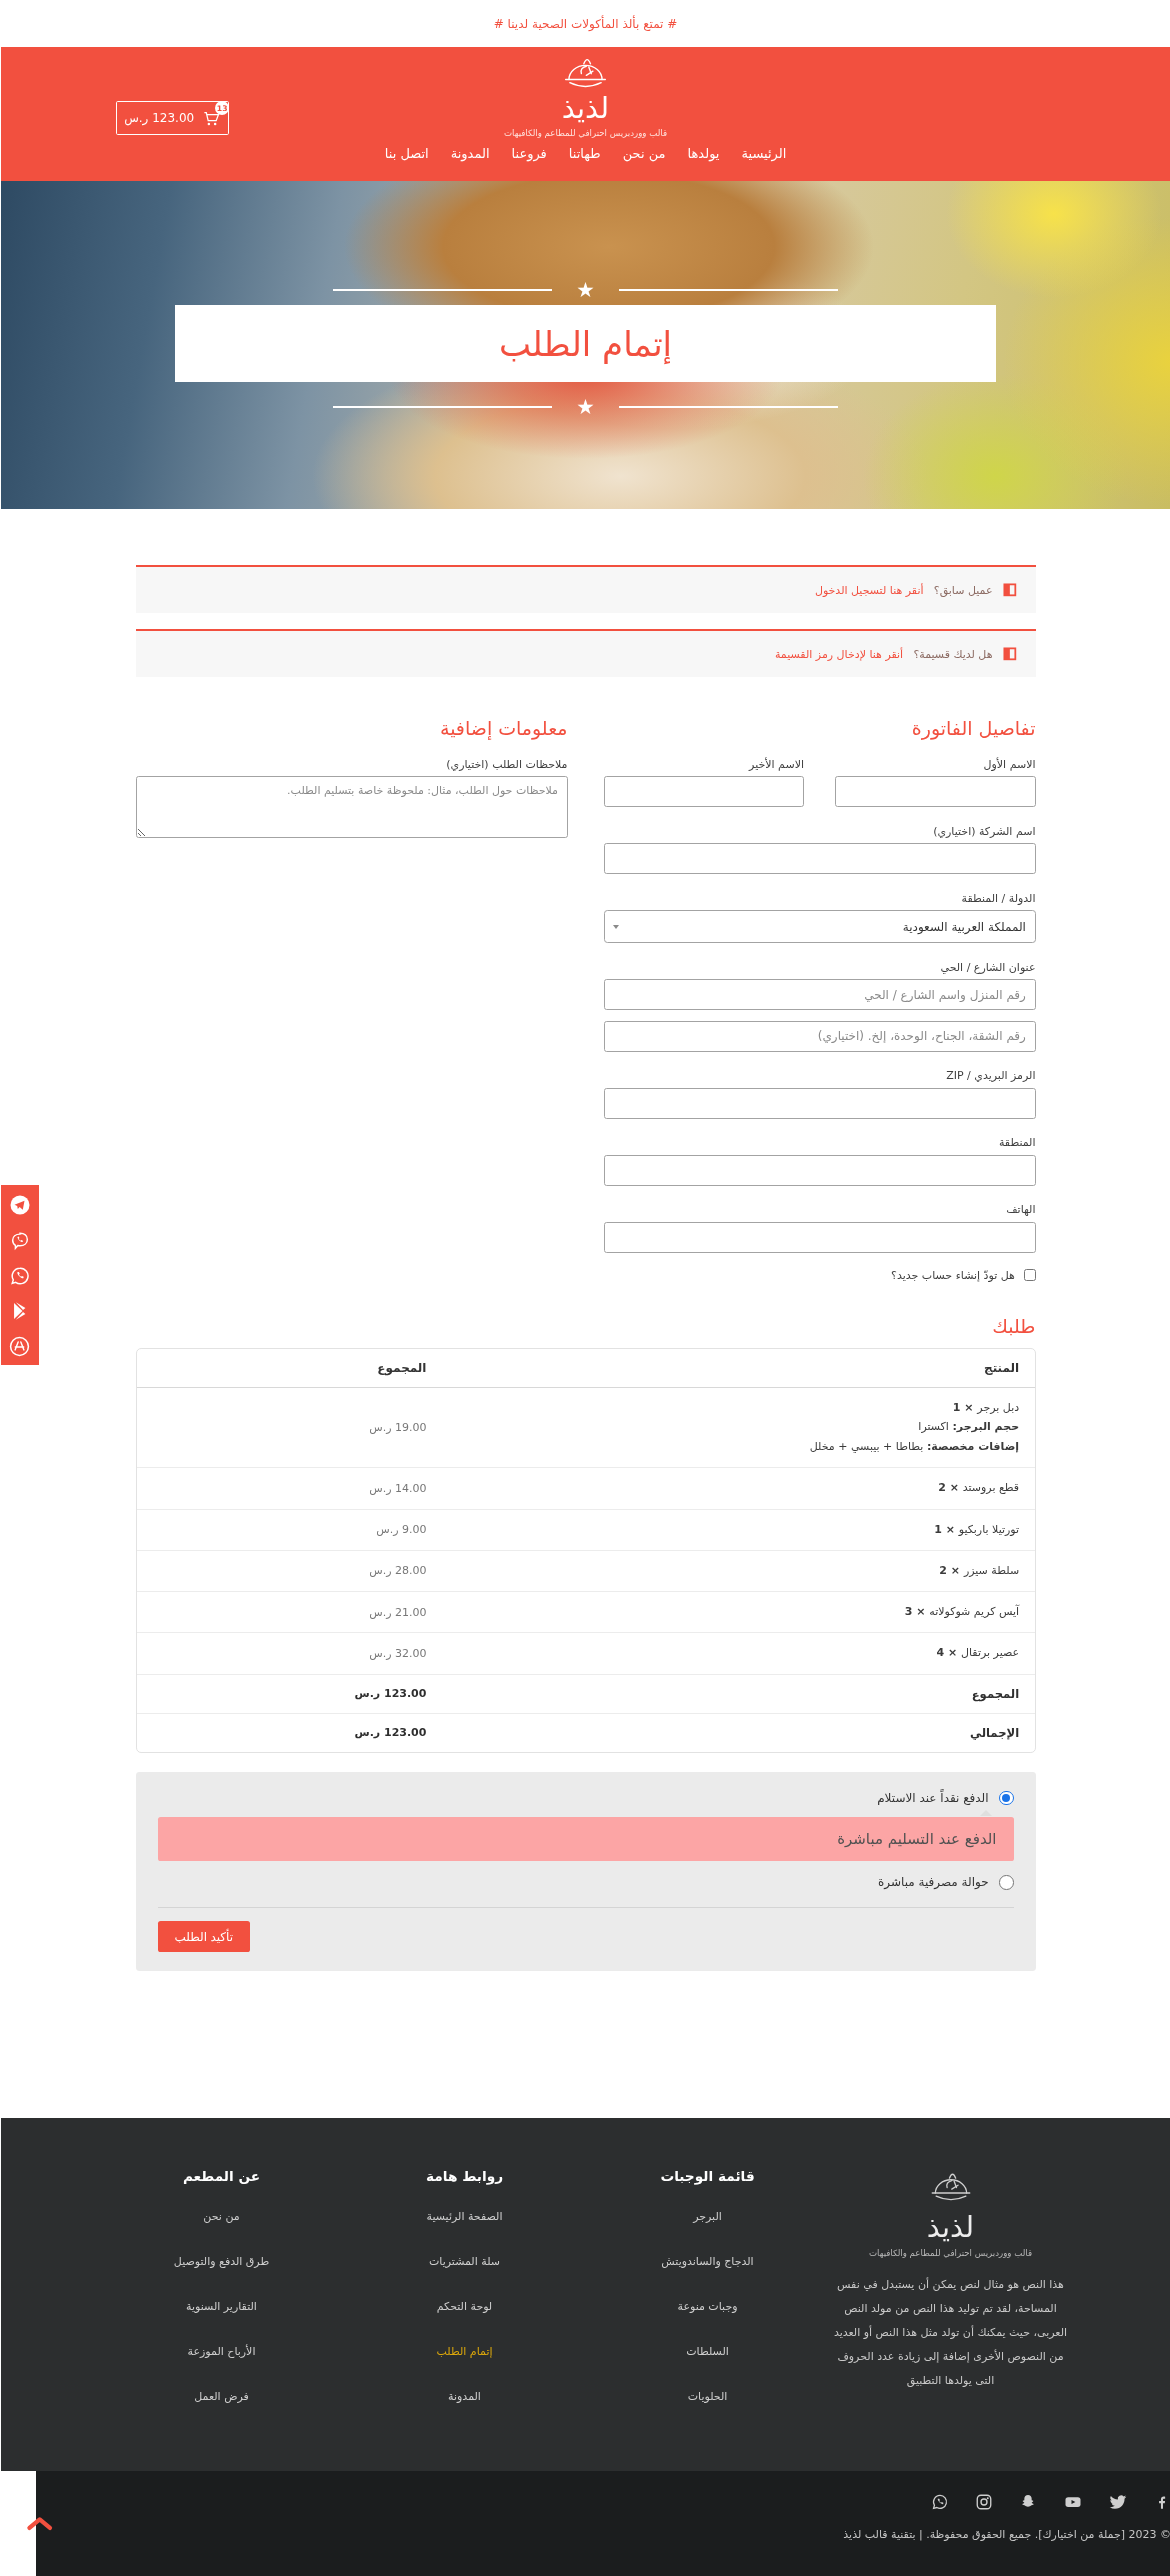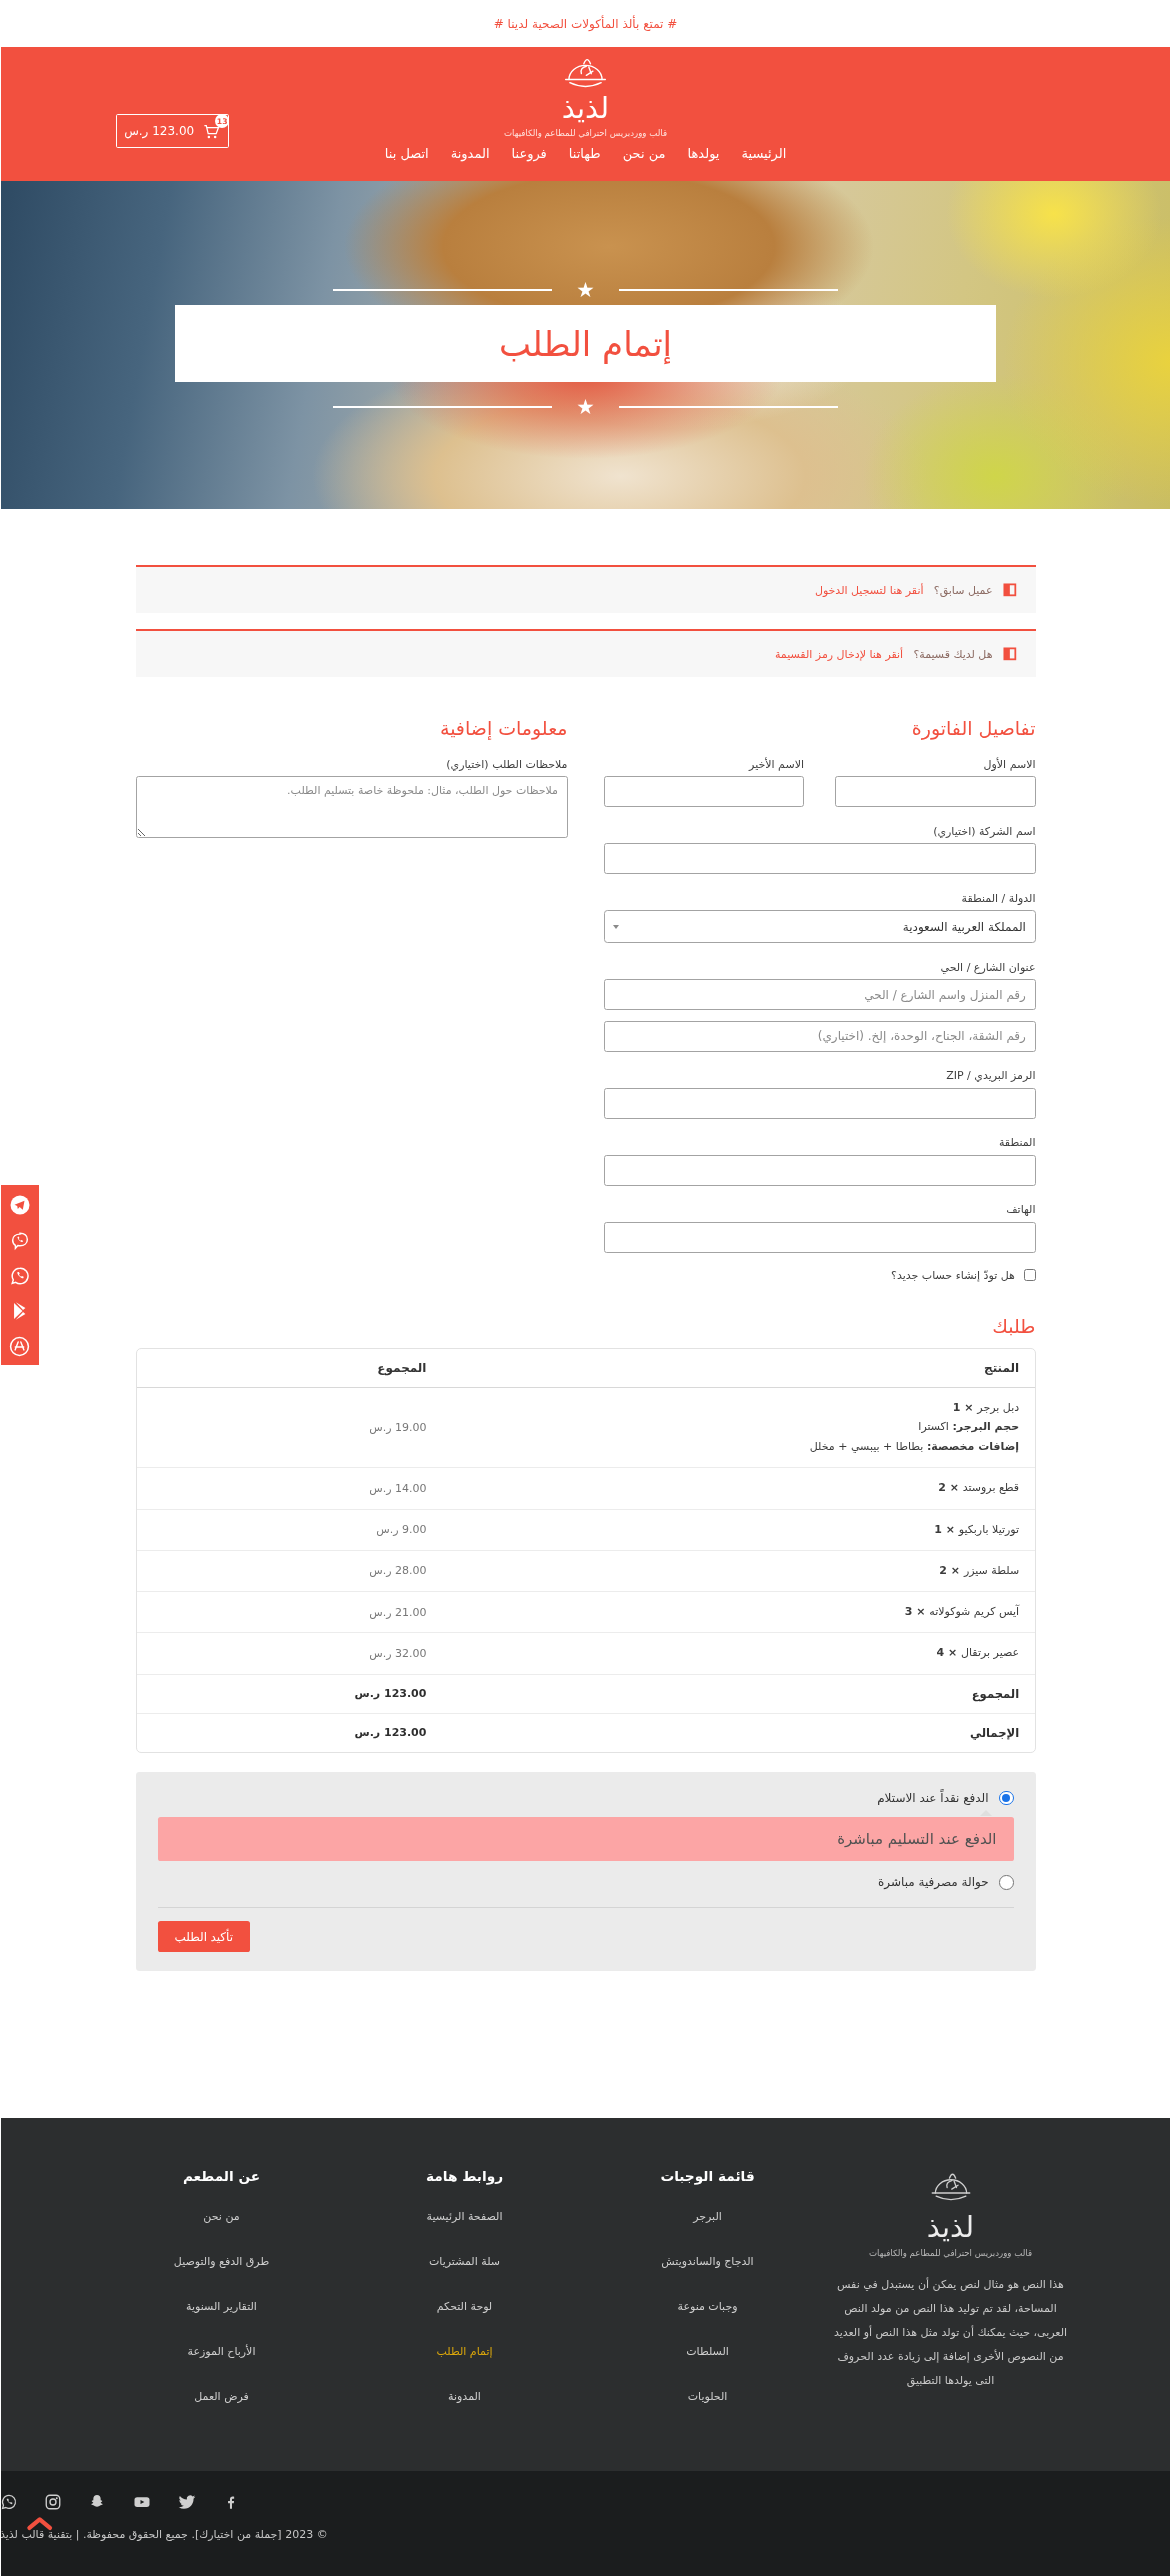--- a/index.html
+++ b/index.html
@@ -8,21 +8,21 @@
     font-family:"DejaVu Sans", sans-serif;
     background:#fff; color:#3b3b3b;
     width:1171px; height:2576px; position:relative; overflow:hidden;
   }
   
   .topbar { height:47px; background:#fff; display:flex; align-items:center; justify-content:center; }
   .topbar p { color:#f2503f; font-size:12px; }
   
   .site-header { height:134px; background:#f2503f; position:relative; text-align:center; padding-top:6px; }
   .cart-box {
-    position:absolute; left:116px; top:67px; width:113px; height:34px;
+    position:absolute; left:116px; top:54px; width:113px; height:34px;
     border:1.7px solid #fff; border-radius:1.7px; display:flex; align-items:center;
     justify-content:center; gap:7.7px; color:#fff; font-size:12px; cursor:pointer;
   }
   .cart-icon-wrap { position:relative; width:19px; height:19px; }
   .cart-badge {
     position:absolute; top:-7.7px; right:-8.6px; background:#fff; color:#f2503f;
     width:14.6px; height:14.6px; border-radius:50%; font-size:7.7px; font-weight:bold;
     display:flex; align-items:center; justify-content:center;
   }
   .logo-icon { display:block; margin:0 auto; }
@@ -108,21 +108,21 @@
   
   .footer-main { background:#2c2e2f; height:353px; padding-top:50px; }
   .footer-grid { width:973px; margin:0 auto; display:flex; }
   .f-col { width:243px; text-align:center; }
   .f-head { color:#fff; font-size:13.7px; font-weight:700; margin-bottom:26px; }
   .f-link { display:block; color:#cfcfcf; font-size:11px; text-decoration:none; margin-bottom:32px; cursor:pointer; }
   .f-link.active { color:#dba70b; }
   .f-logo-title { color:#ededed; font-size:29px; font-weight:400; margin-top:3.4px; letter-spacing:1.7px; }
   .f-logo-sub { color:#b9b9b9; font-size:8.6px; margin-top:3.4px; }
   .f-desc { color:#c9c9c9; font-size:11px; line-height:24px; margin:15.4px auto 0; width:237px; }
-  .footer-bottom { background:#1b1d1e; height:105px; padding-top:22px; text-align:left; }
+  .footer-bottom { background:#1b1d1e; height:105px; padding-top:22px; text-align:right;margin-left:36px; }
   .socials { display:inline-flex; gap:26px; direction:ltr; }
   .socials a { display:inline-flex; cursor:pointer; }
   .copyright { margin-top:13.7px; color:#c6c6c6; font-size:11px; }
   
   .float-social { position:absolute; top:1185px; left:0; width:39px; background:#f2503f;
     padding:7.7px 0; display:flex; flex-direction:column; align-items:center; gap:13px; z-index:6; }
   .float-social a { display:inline-flex; cursor:pointer; }
   .scroll-top { position:absolute; left:26px; top:2516px; background:none; border:none; cursor:pointer; z-index:7; }
 </style>
 </head>

